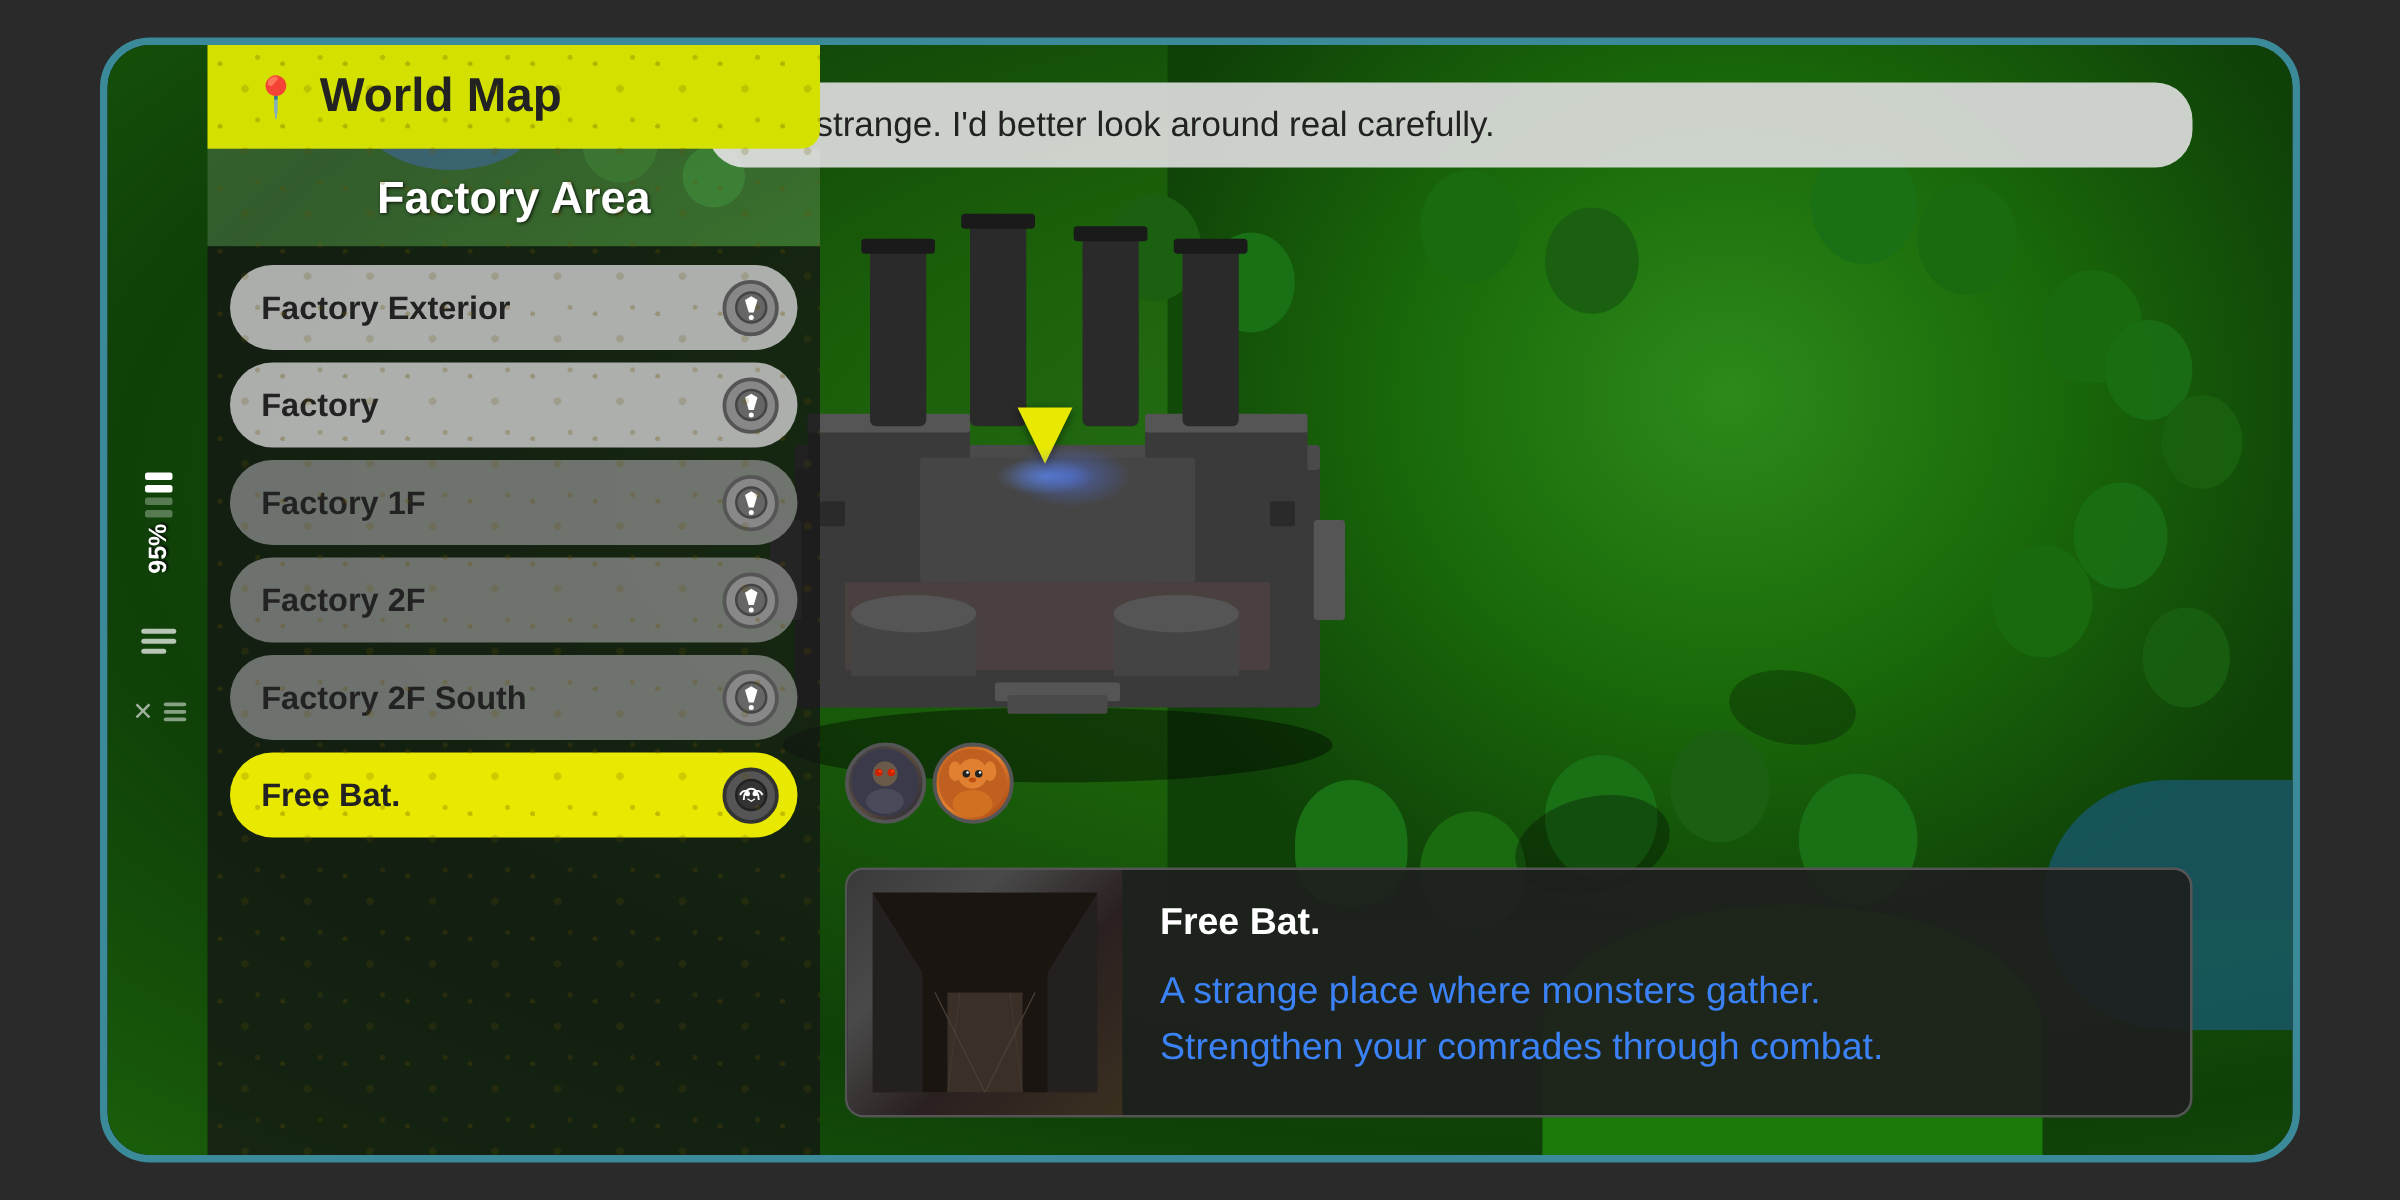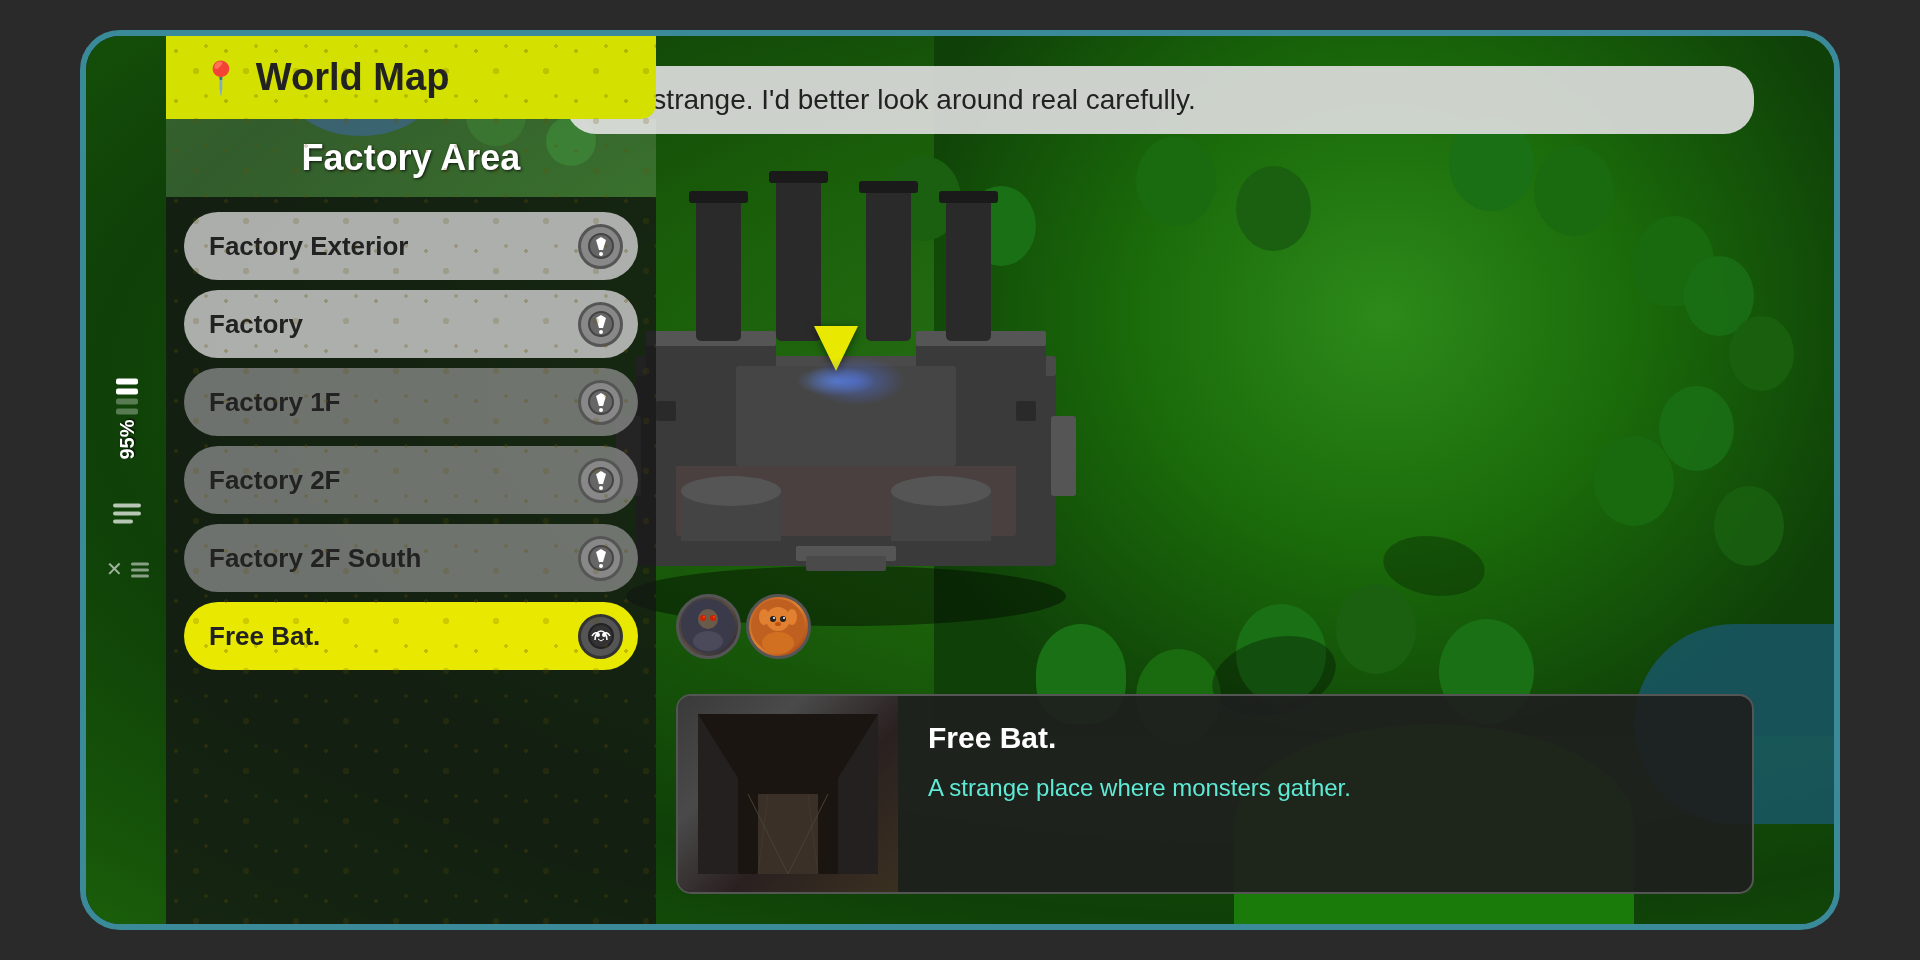--- a/index.html
+++ b/index.html
@@ -277,22 +277,22 @@
     }
 
     .info-title {
       font-size: 30px;
       font-weight: 700;
       color: white;
       margin-bottom: 15px;
     }
 
     .info-description {
-      font-size: 24px;
-      color: #5eead4;
+      font-size: 30px;
+      color: #3b82f6;
       line-height: 1.5;
     }
 
     
     .map-marker {
       position: absolute;
       top: 290px;
       left: 710px;
       display: flex;
       flex-direction: column;
@@ -463,20 +463,21 @@
             <line x1="130" y1="80" x2="90" y2="160" stroke="#4a4038" stroke-width="1"></line>
             <line x1="70" y1="80" x2="60" y2="160" stroke="#4a4038" stroke-width="0.5"></line>
             <line x1="110" y1="80" x2="120" y2="160" stroke="#4a4038" stroke-width="0.5"></line>
           </svg>
         </div>
       </div>
       <div class="info-text">
         <div class="info-title">Free Bat.</div>
         <div class="info-description">
           <span>A strange place where monsters gather.</span><br>
+          <span>Strengthen your comrades through combat.</span>
         </div>
       </div>
     </div>
 
     <div class="hud-left">
       <div class="battery-indicator">
         <div class="battery-bars">
           <div class="battery-bar"></div>
           <div class="battery-bar"></div>
           <div class="battery-bar dim"></div>

